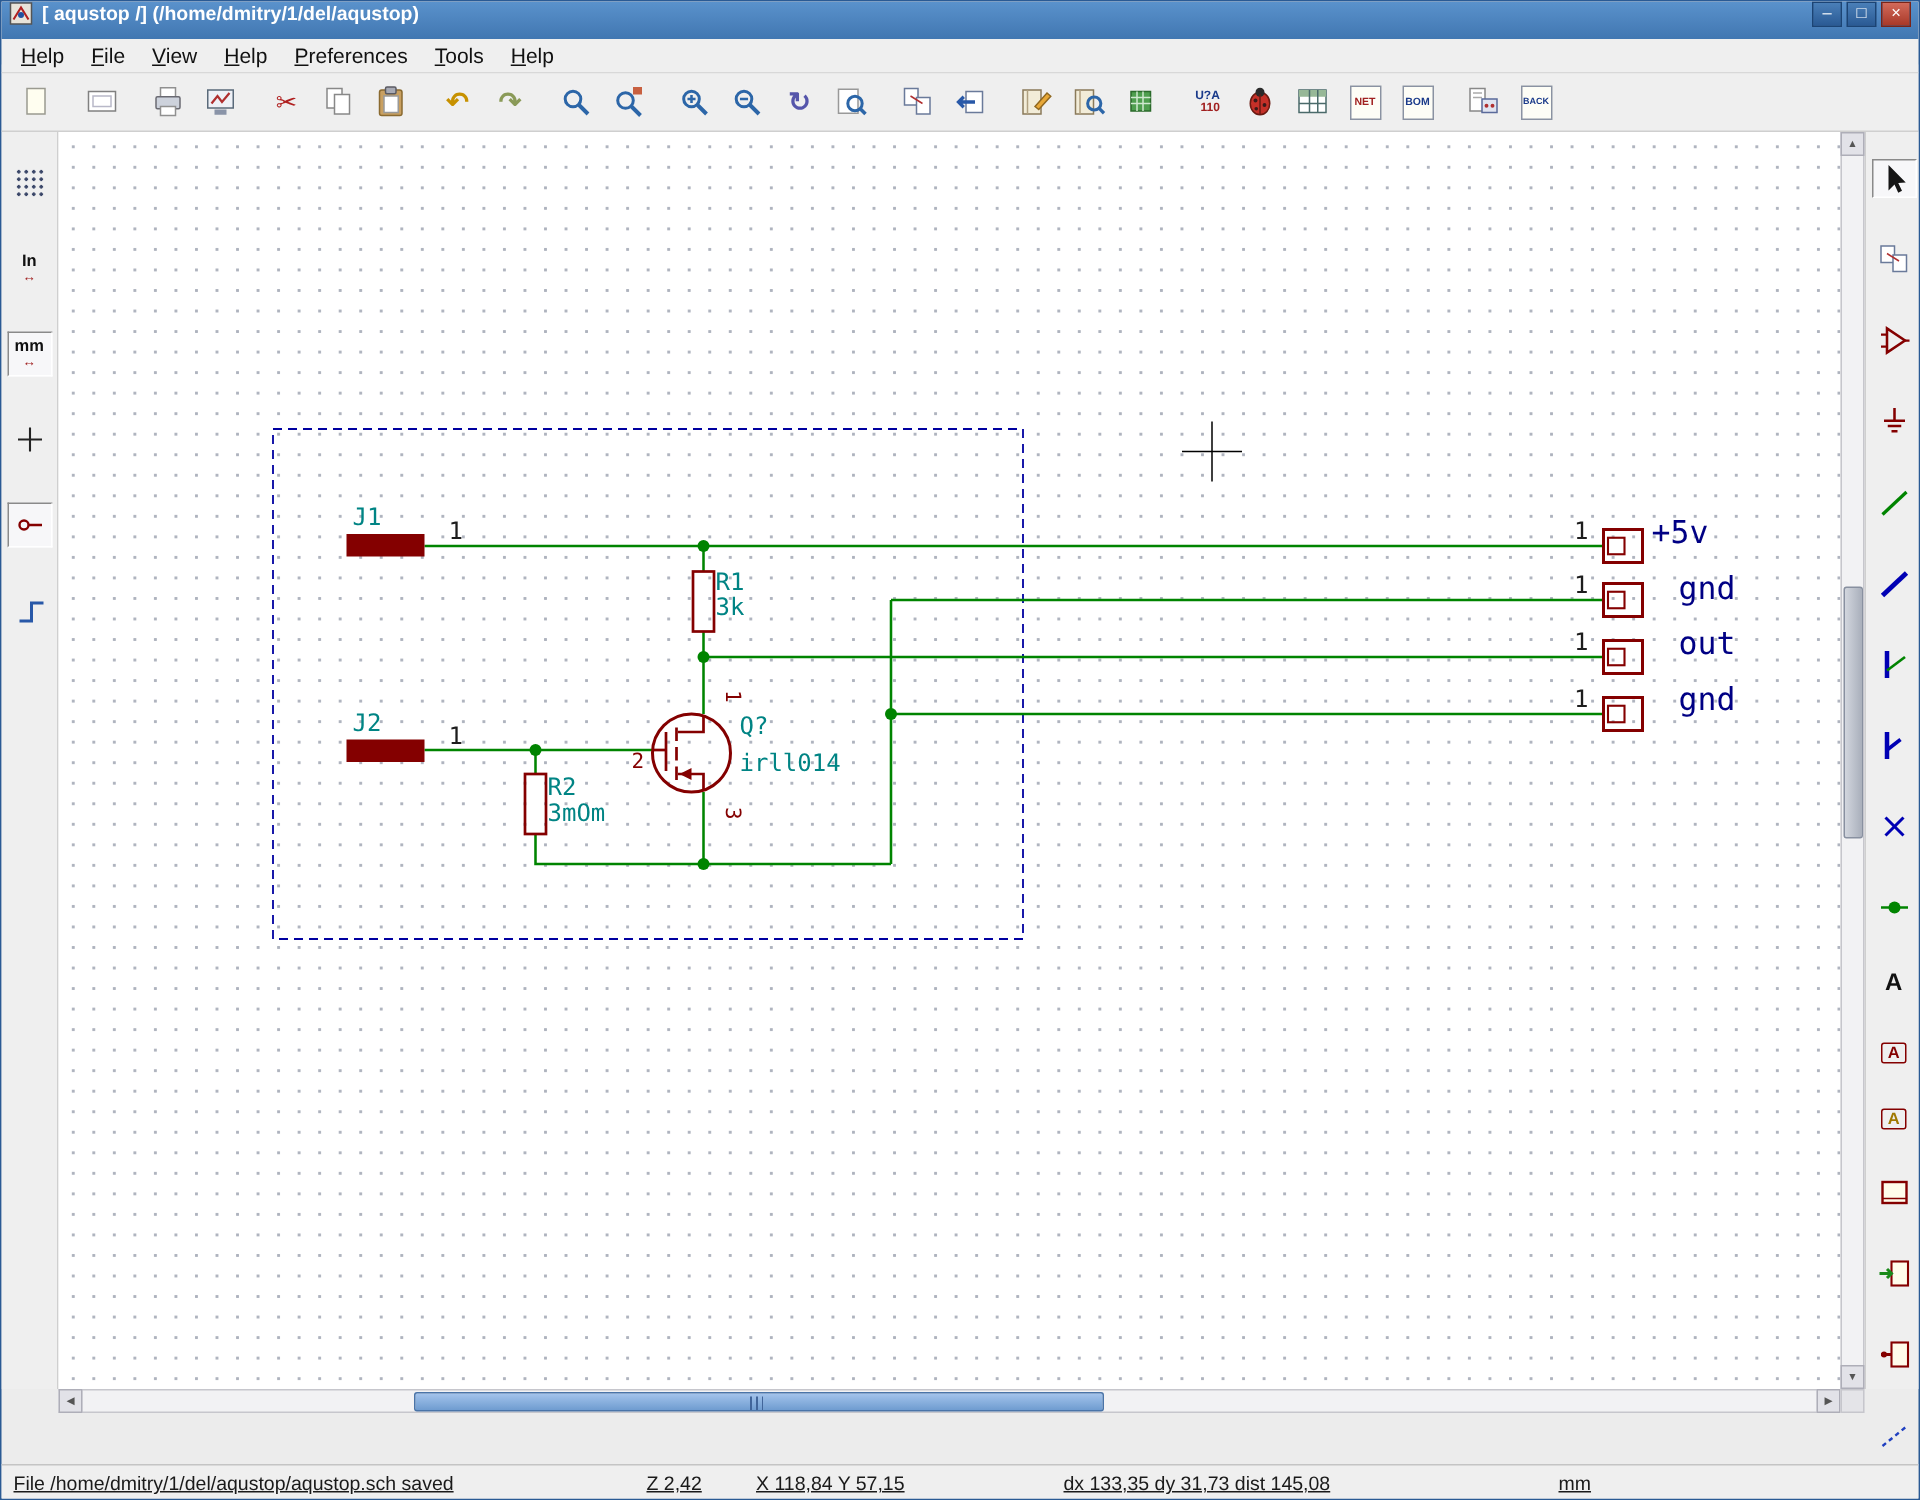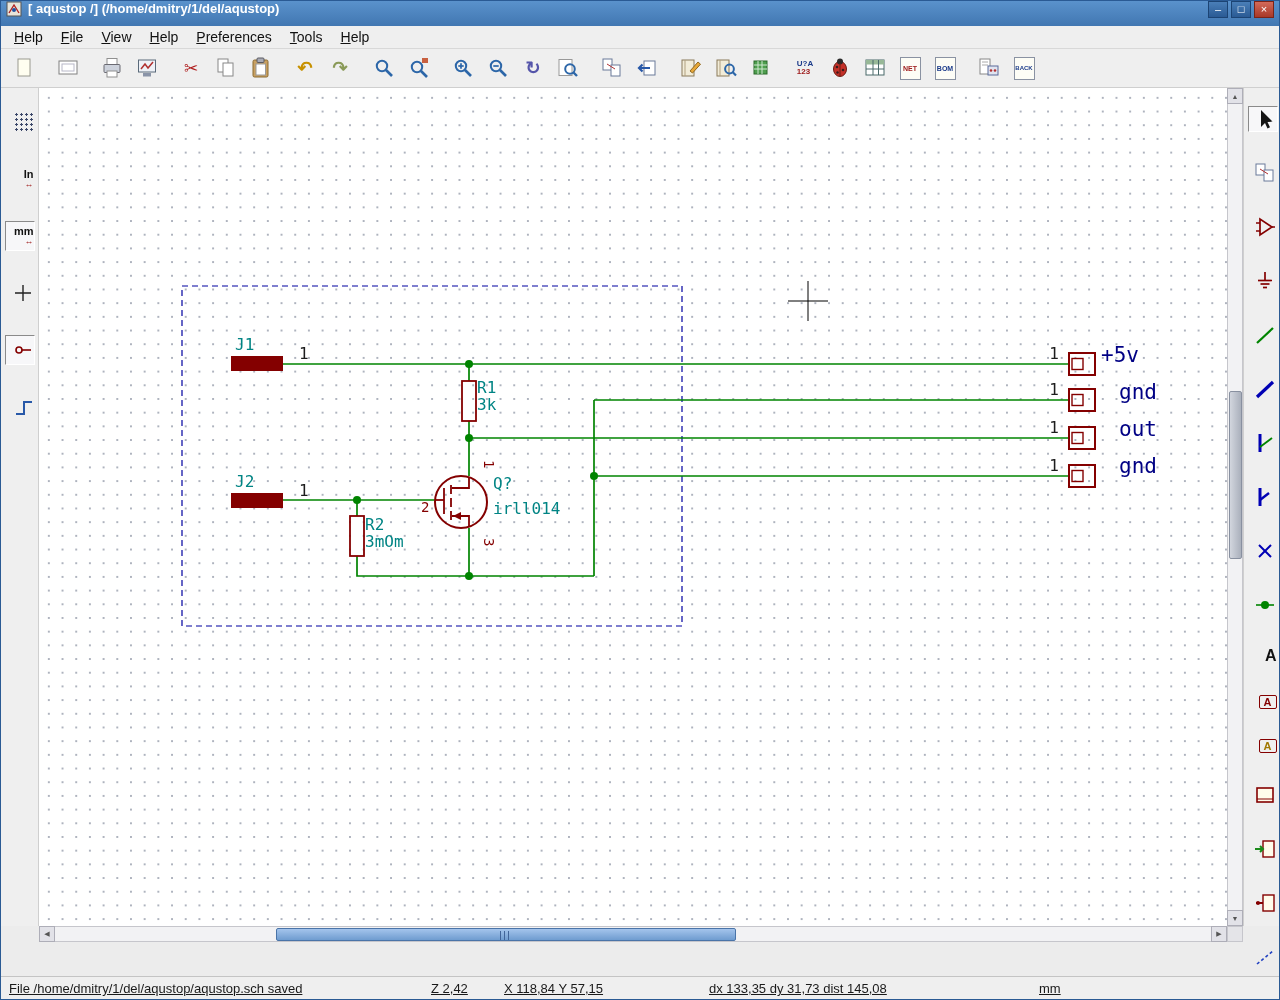--- a/index.html
+++ b/index.html
@@ -25,33 +25,33 @@
   .menu-item { display:inline-block; padding:3px 9px; font-size:14px; color:#111; }
   .menu-item::first-letter { text-decoration:underline; }
   
   .toolbar { position:absolute; left:0; top:48px; width:100%; height:39px;
     background:#efefef; border-bottom:1px solid #cfcfcf; display:flex; align-items:center; padding-left:8px; }
   .tb { width:30px; height:30px; margin-right:5px; display:flex; flex-direction:column;
     align-items:center; justify-content:center; border:1px solid transparent; }
   .tb.gap { margin-left:9px; }
   .tb.pressed { border-color:#8a8a8a #ffffff #ffffff #8a8a8a; background:#f7f7f9; }
   .glyph { font-size:17px; line-height:1; }
-  .stack { display:flex; flex-direction:column; align-items:flex-start; line-height:1; }
+  .stack { display:flex; flex-direction:column; align-items:flex-end; line-height:1; }
   .stack span { font-size:8px; font-weight:bold; }
   .pgi { width:21px; height:23px; background:#fdfdf6; border:1px solid #8a92a2;
     display:flex; align-items:center; justify-content:center; font-weight:bold; }
   .pgi span { font-size:7px; }
   
   .ltoolbar { position:absolute; left:0; top:87px; width:38px; height:838px;
     background:#efefef; border-right:1px solid #cfcfcf; display:flex; flex-direction:column;
     align-items:center; padding-top:7px; gap:3px; }
   .rtoolbar { position:absolute; left:1242px; top:87px; width:38px; height:838px;
     background:#efefef; border-left:1px solid #cfcfcf; display:flex; flex-direction:column;
     align-items:center; padding-top:6px; gap:4px; }
-  .ltoolbar .tb, .rtoolbar .tb { margin:12px;align-items:flex-end; }
+  .ltoolbar .tb, .rtoolbar .tb { margin:12px; }
   .gridicon { width:20px; height:20px;
     background-image:radial-gradient(circle,#3a4668 1px, transparent 1.3px);
     background-size:5px 5px; }
   .unit-label { font-size:11px; font-weight:bold; color:#111; line-height:1; }
   .unit-arrows { font-size:9px; color:#a02020; line-height:1; }
   .glabel { border:1.5px solid #840000; border-radius:2px; padding:0 4px; display:flex; align-items:center; }
   .glabel span { font-size:11px; font-weight:bold; color:#840000; }
   .glabel.hier span { color:#a07800; }
   
   .canvas { position:absolute; left:38px; top:87px; width:1188px; height:838px;
@@ -239,21 +239,21 @@
         <rect x="5" y="5" width="13" height="13" fill="#4e9e4e" stroke="#2a6a2a"></rect>
         <line x1="5" y1="9" x2="18" y2="9" stroke="#cfe8cf"></line>
         <line x1="5" y1="13" x2="18" y2="13" stroke="#cfe8cf"></line>
         <line x1="9" y1="5" x2="9" y2="18" stroke="#cfe8cf"></line>
         <line x1="13" y1="5" x2="13" y2="18" stroke="#cfe8cf"></line>
       </svg>
   </div>
   <div class="tb gap">
     <div class="stack">
       <span style="color:#1a3a8a">U?A</span>
-      <span style="color:#a02020">123</span>
+      <span style="color:#a02020">110</span>
     </div>
   </div>
   <div class="tb">
     <svg width="24" height="24" viewBox="0 0 24 24">
         <ellipse cx="12" cy="13" rx="6.5" ry="7.5" fill="#c43028" stroke="#6a1a12"></ellipse>
         <circle cx="12" cy="5.5" r="3" fill="#2a2a2a"></circle>
         <line x1="12" y1="7" x2="12" y2="20" stroke="#6a1a12"></line>
         <circle cx="9" cy="11" r="1.3" fill="#3a1a1a"></circle>
         <circle cx="15" cy="14" r="1.3" fill="#3a1a1a"></circle>
         <circle cx="9.5" cy="16.5" r="1.2" fill="#3a1a1a"></circle>

